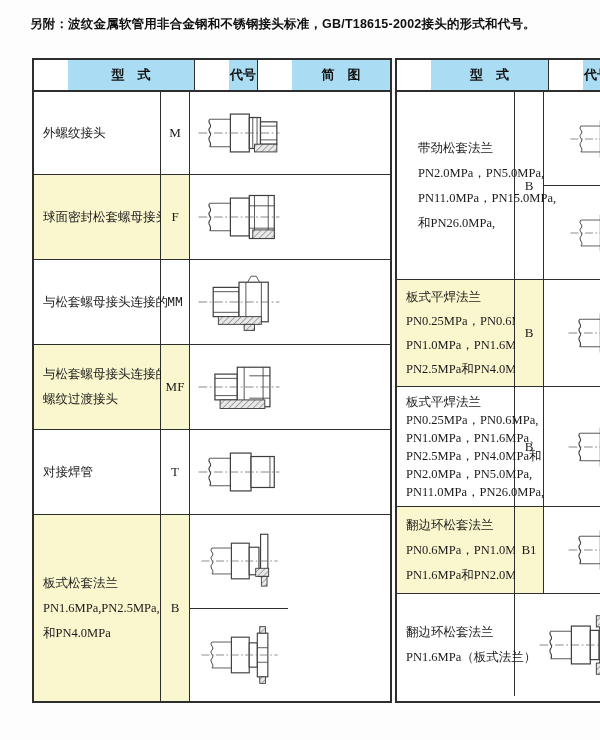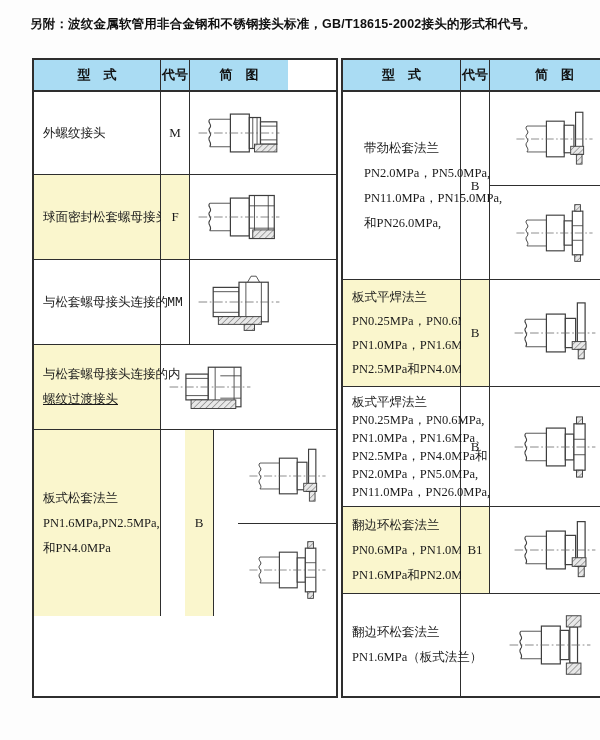--- a/index.html
+++ b/index.html
@@ -13,31 +13,31 @@
   }
   .title{
     position:absolute;left:30px;top:16px;width:560px;
     font-family:"Liberation Sans","DejaVu Sans",sans-serif;
     font-weight:bold;font-size:12.5px;color:#101010;letter-spacing:.2px;
     white-space:nowrap;
   }
   .tables{position:absolute;left:32px;top:58px;display:flex;gap:3px;}
   .tbl{border:2px solid var(--bdr);background:#fff;}
   .row{display:flex;border-bottom:1px solid var(--bdr);}
-  .row:last-child{border-bottom:none;gap:24px;}
+  .row:last-child{border-bottom:none;}
   .cell{
     box-sizing:border-box;border-right:1px solid var(--bdr);
     display:flex;flex-direction:column;justify-content:center;
   }
   .cell:last-child{border-right:none;text-align:center;}
   .hdr-row{border-bottom:2px solid var(--bdr);}
   .hdr{
     background:var(--hdrbg);
     font-family:Liberation Serif, serif;
-    font-weight:bold;font-size:13px;text-align:center;color:#111;
+    font-weight:bold;font-size:13px;text-align:center;color:#111;margin-left:34px;
   }
   .type-cell{padding:4px 4px 4px 9px;font-size:12.5px;}
   .type-line{white-space:nowrap;}
   .code-cell{align-items:center;font-size:13px;}
   .diag-cell{padding:0;}
   .hl{background:var(--hlbg);}
   .sub{
     flex:1;display:flex;align-items:center;justify-content:center;
     border-bottom:1px solid var(--bdr);width:100%;box-sizing:border-box;
   }
@@ -131,37 +131,62 @@
               <rect x="26" y="54" width="50" height="9" fill="url(#hp3)" stroke="#3d3d3d" stroke-width="1.1"></rect>
               <rect x="56" y="63" width="12" height="7" fill="url(#hp3)" stroke="#3d3d3d" stroke-width="1.1"></rect>
               <path d="M3 37 H97" stroke="#666" stroke-width="0.9" fill="none" stroke-dasharray="10 3 2 3"></path>
             </svg>
           </div>
         </div>
       </div>
       <div class="row" style="height: 84px;">
         <div class="cell type-cell hl" style="width: 127px;">
           <div class="type-line" style="line-height: 25px;">与松套螺母接头连接的内</div>
-          <div class="type-line" style="line-height: 25px; text-decoration: underline;">螺纹过渡接头</div>
-        </div>
+          <div class="type-line" style="line-height: 25px;">螺纹过渡接头</div>
+        </div>
+        <div class="cell code-cell hl" style="width: 29px;">MF</div>
         <div class="cell diag-cell" style="width: 98px;">
           <div class="sub">
             <svg viewBox="0 0 100 74" width="86" height="64">
               <defs>
                 <pattern id="hp4" width="5" height="5" patternUnits="userSpaceOnUse" patternTransform="rotate(45)">
                   <rect width="5" height="5" fill="#e8e8e8"></rect>
                   <line x1="0" y1="0" x2="0" y2="5" stroke="#555" stroke-width="1.1"></line>
                 </pattern>
               </defs>
               <rect x="22" y="22" width="26" height="30" stroke="#3d3d3d" stroke-width="1.4" fill="#fff"></rect>
               <path d="M22 27 h26 M22 47 h26" stroke="#3d3d3d" stroke-width="1" fill="none"></path>
               <rect x="48" y="14" width="38" height="46" stroke="#3d3d3d" stroke-width="1.4" fill="#fff"></rect>
               <path d="M56 14 V60 M78 14 V60" stroke="#3d3d3d" stroke-width="1" fill="none"></path>
               <path d="M62 24 h24 M62 50 h24" stroke="#3d3d3d" stroke-width="1" fill="none"></path>
               <rect x="28" y="52" width="52" height="10" fill="url(#hp4)" stroke="#3d3d3d" stroke-width="1.1"></rect>
+              <path d="M3 37 H97" stroke="#666" stroke-width="0.9" fill="none" stroke-dasharray="10 3 2 3"></path>
+            </svg>
+          </div>
+        </div>
+      </div>
+      <div class="row" style="height: 84px;">
+        <div class="cell type-cell" style="width: 127px;">
+          <div class="type-line" style="line-height: 25px;">对接焊管</div>
+        </div>
+        <div class="cell code-cell" style="width: 29px;">T</div>
+        <div class="cell diag-cell" style="width: 98px;">
+          <div class="sub">
+            <svg viewBox="0 0 100 74" width="86" height="64">
+              <defs>
+                <pattern id="hp5" width="5" height="5" patternUnits="userSpaceOnUse" patternTransform="rotate(45)">
+                  <rect width="5" height="5" fill="#e8e8e8"></rect>
+                  <line x1="0" y1="0" x2="0" y2="5" stroke="#555" stroke-width="1.1"></line>
+                </pattern>
+              </defs>
+              <path d="M16 21 h24 M16 53 h24" stroke="#3d3d3d" stroke-width="1" fill="none"></path>
+              <path d="M16 21 c-4 4 4 6 0 10 c-4 4 4 6 0 10 c-4 5 4 7 0 12" fill="none" stroke="#3d3d3d" stroke-width="1.2"></path>
+              <rect x="40" y="15" width="24" height="44" stroke="#3d3d3d" stroke-width="1.4" fill="#fff"></rect>
+              <rect x="64" y="19" width="27" height="36" stroke="#3d3d3d" stroke-width="1.4" fill="#fff"></rect>
+              <path d="M86 19 V55" stroke="#3d3d3d" stroke-width="1" fill="none"></path>
               <path d="M3 37 H97" stroke="#666" stroke-width="0.9" fill="none" stroke-dasharray="10 3 2 3"></path>
             </svg>
           </div>
         </div>
       </div>
       <div class="row" style="height: 186px;">
         <div class="cell type-cell hl" style="width: 127px;">
           <div class="type-line" style="line-height: 25px;">板式松套法兰</div>
           <div class="type-line" style="line-height: 25px;">PN1.6MPa,PN2.5MPa,</div>
           <div class="type-line" style="line-height: 25px;">和PN4.0MPa</div>

